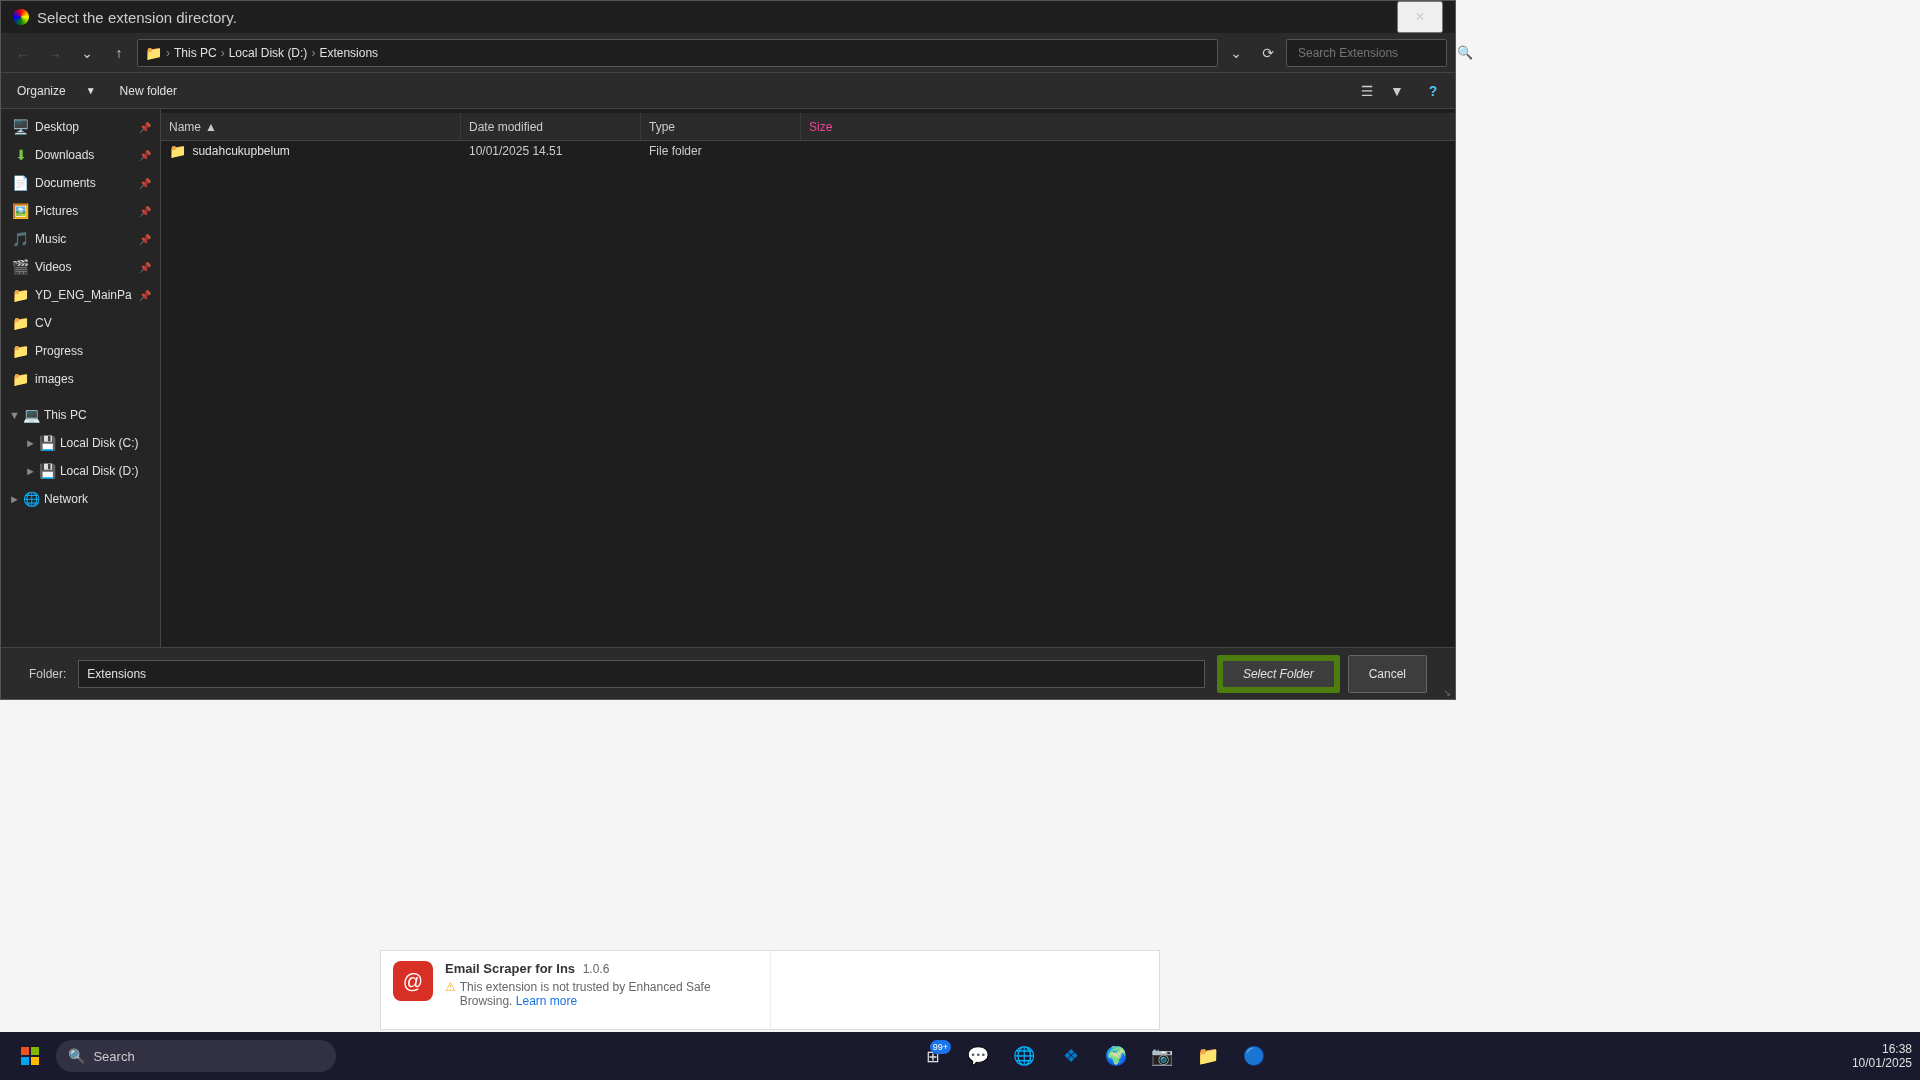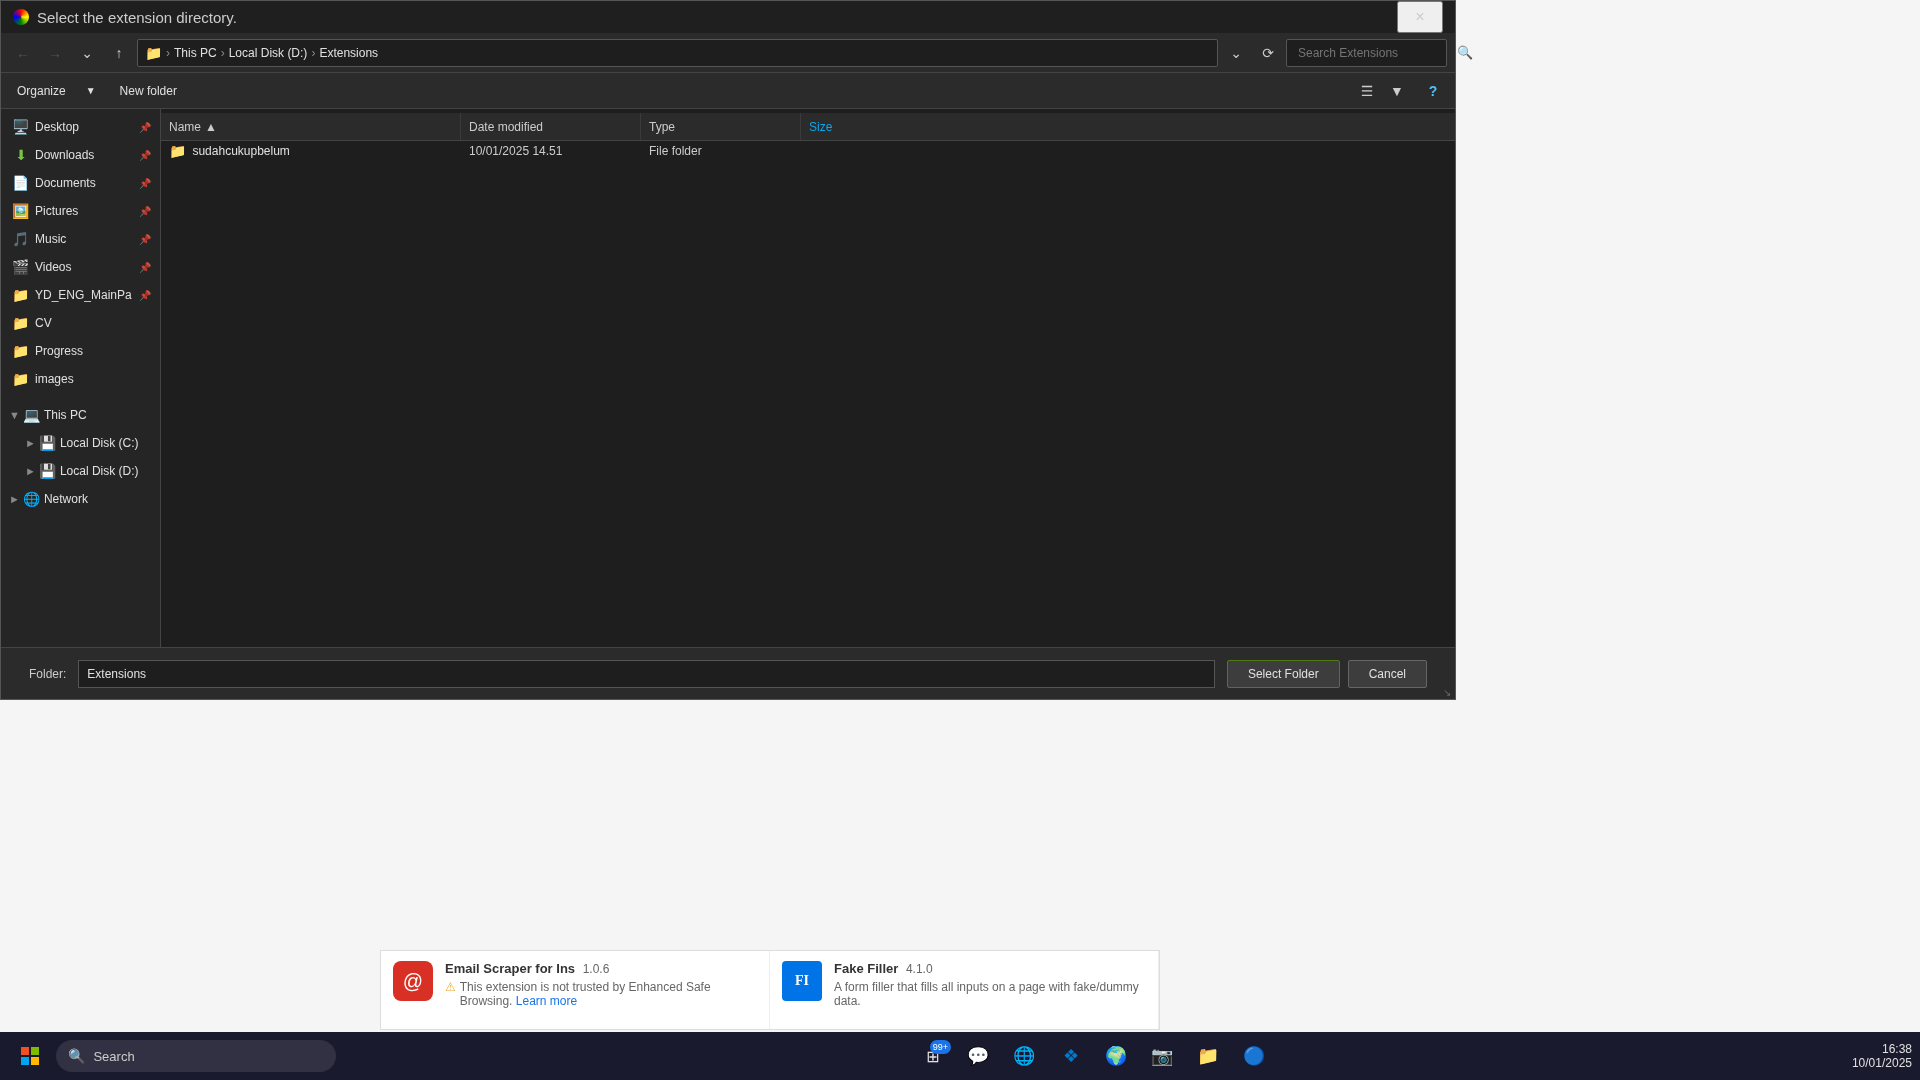--- a/index.html
+++ b/index.html
@@ -218,21 +218,21 @@
       background: #2b2b2b;
       border-bottom: 1px solid #444;
       height: 28px;
       position: sticky;
       top: 4px;
       z-index: 1;
     }
     .col-name { width: 300px; padding: 0 8px; font-size: 12px; color: #ccc; border-right: 1px solid #3a3a3a; display: flex; align-items: center; height: 100%; }
     .col-date { width: 180px; padding: 0 8px; font-size: 12px; color: #ccc; border-right: 1px solid #3a3a3a; display: flex; align-items: center; height: 100%; }
     .col-type { width: 160px; padding: 0 8px; font-size: 12px; color: #ccc; border-right: 1px solid #3a3a3a; display: flex; align-items: center; height: 100%; }
-    .col-size { flex: 1; padding: 0 8px; font-size: 12px; color: #0ea5e9; display: flex; align-items: center; height: 100%; }
+    .col-size { flex: 1; padding: 0 8px; font-size: 12px; color: #ec4899; display: flex; align-items: center; height: 100%; }
 
     .file-row {
       display: flex;
       align-items: center;
       height: 28px;
       cursor: pointer;
     }
     .file-name-cell {
       width: 300px;
       padding: 0 8px;
@@ -272,26 +272,27 @@
       padding: 0 8px;
       font-size: 12px;
       outline: none;
     }
     .footer-buttons {
       display: flex;
       gap: 8px;
     }
     .btn-select {
       background: #3d3d3d;
-      border: 1px solid #4d7c0f;
+      border: 6px solid #4d7c0f;
       color: #e0e0e0;
       padding: 6px 20px;
       font-size: 12px;
       cursor: pointer;
       border-radius: 2px;
+      font-style: italic;
     }
     .btn-cancel {
       background: #3d3d3d;
       border: 1px solid #666;
       color: #e0e0e0;
       padding: 6px 20px;
       font-size: 12px;
       cursor: pointer;
       border-radius: 2px;
     }
@@ -431,30 +432,20 @@
     <div class="ext-info">
       <span class="ext-name">Email Scraper for Ins</span>
       <span class="ext-version">1.0.6</span>
       <div class="ext-warning">
         <span class="warning-icon">⚠</span>
         <span class="warning-text">
           <span>This extension is not trusted by Enhanced Safe Browsing.</span>
           <a class="learn-more" href="#">Learn more</a>
         </span>
       </div>
-    </div>
-  </div>
-  <div class="ext-card">
-    <div class="ext-card-icon ext-icon-fi">
-      <span style="font-weight:700;font-size:14px;font-family:serif;">FI</span>
-    </div>
-    <div class="ext-info">
-      <span class="ext-name">Fake Filler</span>
-      <span class="ext-version">4.1.0</span>
-      <div class="ext-desc">A form filler that fills all inputs on a page with fake/dummy data.</div>
     </div>
   </div>
 </div>
 
 <div class="dialog">
 
   <div class="title-bar">
     <div class="title-bar-left">
       <div class="title-bar-icon"></div>
       <span class="title-bar-text">Select the extension directory.</span>

